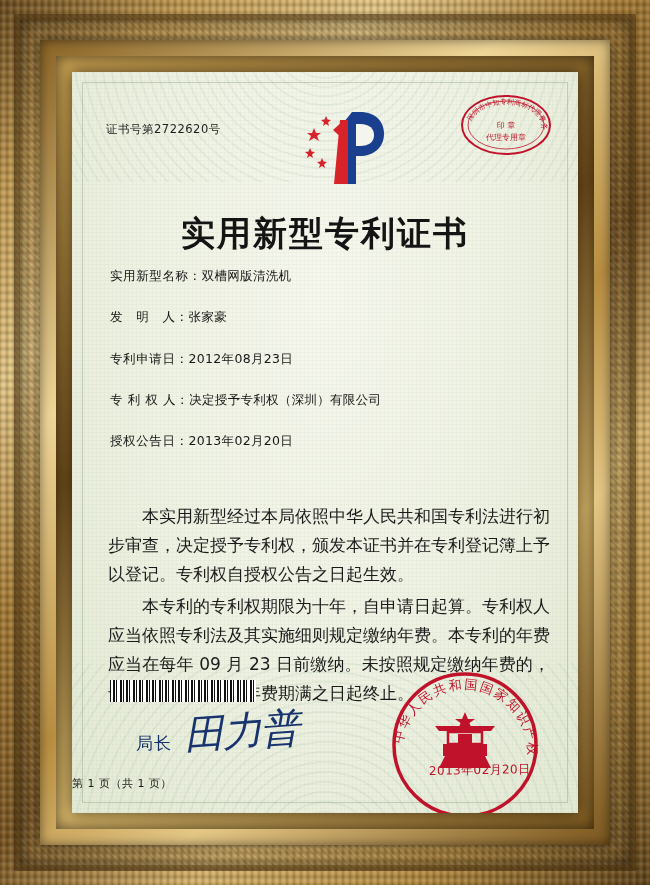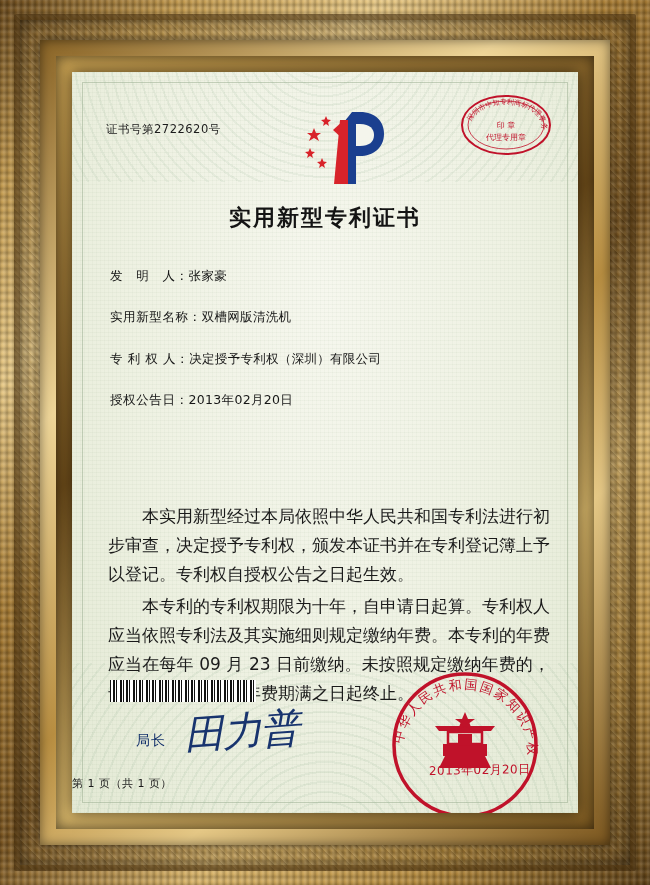--- a/index.html
+++ b/index.html
@@ -114,23 +114,23 @@
 
   
   .seal-agency {
     position: absolute;
     right: 26px; top: 22px;
     width: 92px; height: 62px;
   }
 
   .title {
     position: absolute;
-    left: 0; right: 0; top: 131px;
+    left: 0; right: 0; top: 139px;
     text-align: center;
-    font-size: 22px;
+    font-size: 34px;
     font-weight: bold;
     letter-spacing: 2px;
     color: #141414;
     font-family: "DejaVu Sans", sans-serif;
   }
 
   .fields {
     position: absolute;
     left: 38px; top: 196px; right: 30px;
   }
@@ -168,21 +168,21 @@
     width: 146px; height: 22px;
     background: repeating-linear-gradient(90deg,
       #111 0 1px, #fff 1px 3px, #111 3px 5px, #fff 5px 6px,
       #111 6px 7px, #fff 7px 10px, #111 10px 12px, #fff 12px 13px);
   }
 
   
   .sig-label {
     position: absolute;
     left: 64px; top: 660px;
-    font-size: 14px;
+    font-size: 17px;
     color: #12306b;
     letter-spacing: 1px;
   }
   .sig-script {
     position: absolute;
     left: 112px; top: 632px;
     font-size: 40px;
     color: #18346e;
     font-family: "DejaVu Serif", serif;
     font-style: italic;
@@ -258,24 +258,27 @@
           </text>
           <text x="46" y="34" text-anchor="middle" font-size="8" fill="#c0122a" font-family="DejaVu Sans, sans-serif">印 章</text>
           <text x="46" y="46" text-anchor="middle" font-size="8" fill="#c0122a" font-family="DejaVu Sans, sans-serif">代理专用章</text>
         </svg>
       </div>
 
       <div class="title">实用新型专利证书</div>
 
       <div class="fields">
         <div class="field-row">
+          <span class="field-label">实用新型名称：</span><span class="field-value">双槽网版清洗机</span>
+        </div>
+        <div class="field-row">
           <span class="field-label">发　明　人：</span><span class="field-value">张家豪</span>
         </div>
         <div class="field-row">
-          <span class="field-label">实用新型名称：</span><span class="field-value">双槽网版清洗机</span>
+          <span class="field-label">专利申请日：</span><span class="field-value">2012年08月23日</span>
         </div>
         <div class="field-row">
           <span class="field-label">专 利 权 人：</span><span class="field-value">决定授予专利权（深圳）有限公司</span>
         </div>
         <div class="field-row">
           <span class="field-label">授权公告日：</span><span class="field-value">2013年02月20日</span>
         </div>
       </div>
 
       <div class="body-text">

